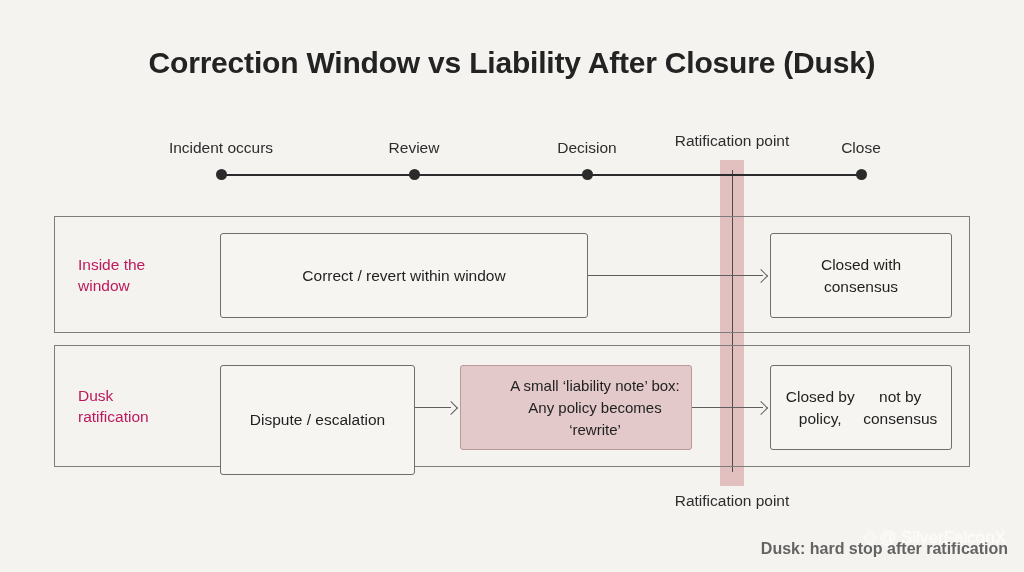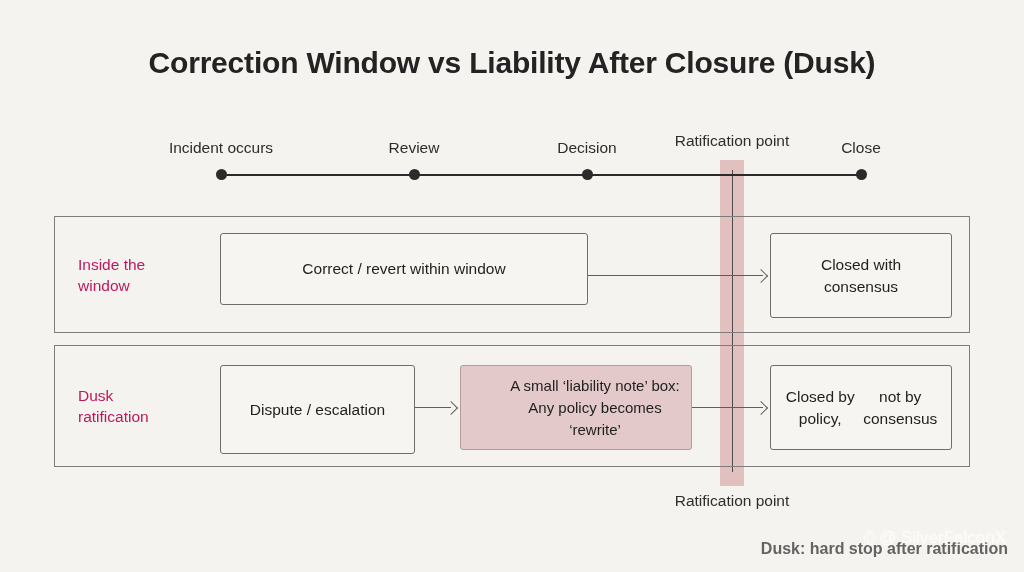--- a/index.html
+++ b/index.html
@@ -202,40 +202,40 @@
     <div class="tl-dot" style="left:856px;"></div>
   </div>
 
   <div class="row-band" id="row-inside"></div>
 
   <div class="row-label" style="left:78px; top:254px;">
     <div>Inside the</div>
     <div>window</div>
   </div>
 
-  <div class="node" style="left:220px; top:233px; width:368px; height:72px;">
+  <div class="node" style="left:220px; top:233px; width:368px; height:85px;">
     <span>Correct / revert within window</span>
   </div>
 
   <div class="connector" style="left:588px; top:275px; width:175px;"></div>
   <div class="arrowhead" style="left:756px; top:271px;"></div>
 
   <div class="node" style="left:770px; top:233px; width:182px; height:85px; flex-direction:column;">
     <span>Closed with</span>
     <span>consensus</span>
   </div>
 
   <div class="row-band" id="row-after"></div>
 
   <div class="row-label" style="left:78px; top:385px;">
     <div>Dusk</div>
     <div>ratification</div>
   </div>
 
-  <div class="node" style="left:220px; top:365px; width:195px; height:89px;">
+  <div class="node" style="left:220px; top:365px; width:195px; height:110px;">
     <span>Dispute / escalation</span>
   </div>
 
   <div class="connector" style="left:415px; top:407px; width:36px;"></div>
   <div class="arrowhead" style="left:446px; top:403px;"></div>
 
   <div class="node liability" style="left:460px; top:365px; width:232px; height:85px; flex-direction:column;padding-left:48px;">
     <span>A small ‘liability note’ box:</span>
     <span>Any policy becomes</span>
     <span>‘rewrite’</span>

